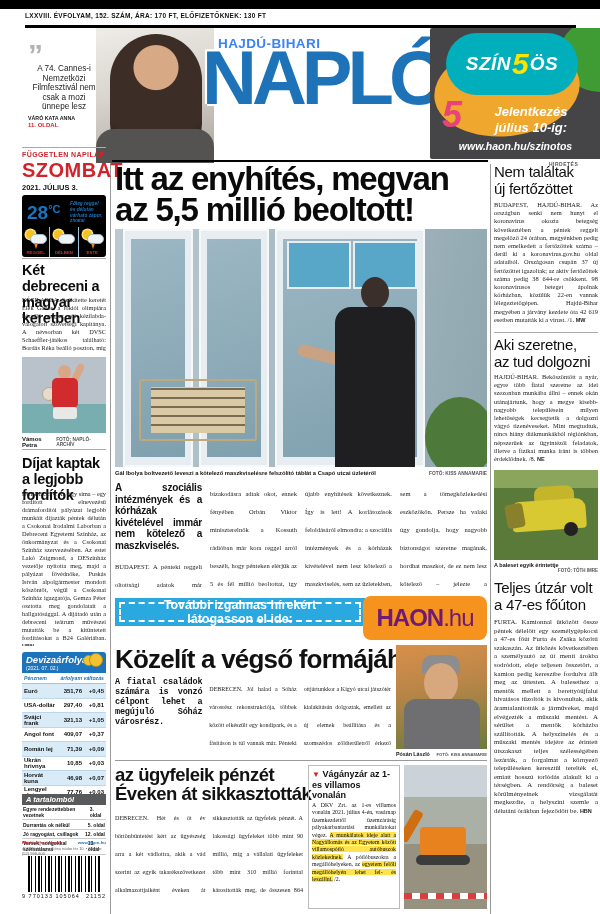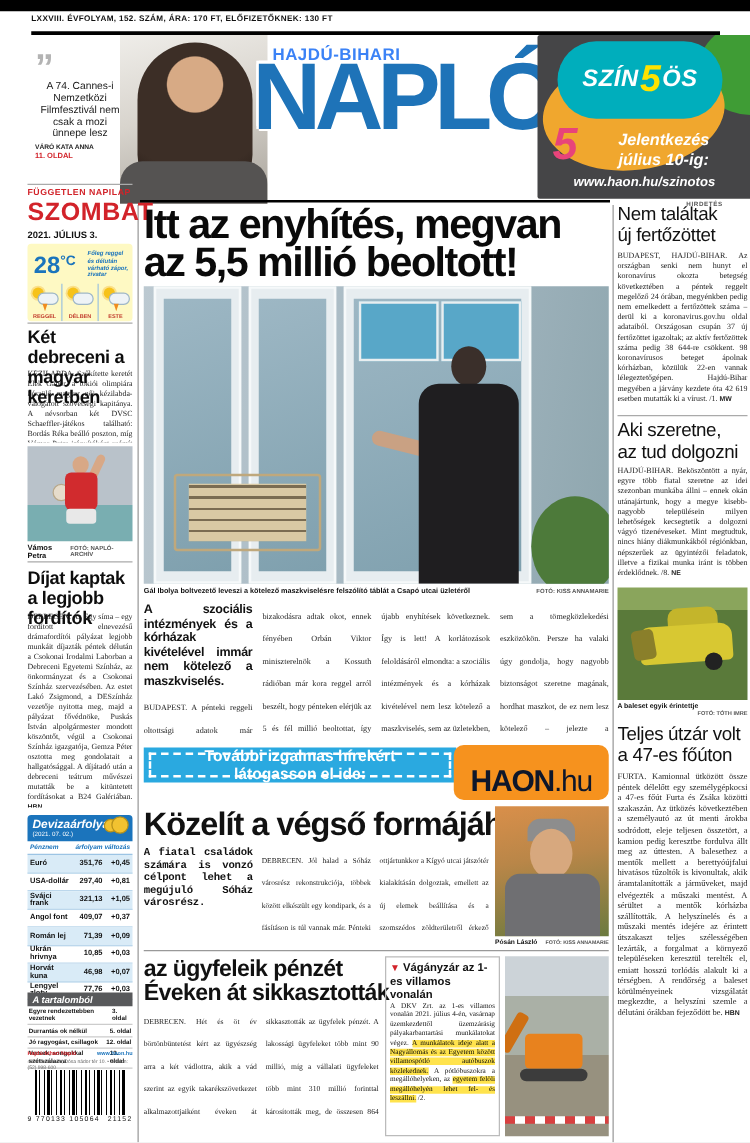--- a/index.html
+++ b/index.html
@@ -42,21 +42,21 @@
   #adurl{left:18px;top:112px;width:135px;text-align:center;color:#fff;font-weight:700;font-style:italic;font-size:10.5px;}
   #hirdetes{left:549px;top:161px;font-size:5px;color:#555;letter-spacing:.5px;font-weight:700;}
   
   .vline{width:1px;background:#9a9a9a;}
   .hline{height:1px;background:#aaa;}
   #mainrule{left:112px;top:160px;width:376px;height:2px;background:#000;}
   
   #tagline{left:22px;top:151px;font-size:7px;font-weight:900;color:#d2232a;letter-spacing:.4px;}
   #dayname{left:22px;top:159px;font-size:20px;font-weight:900;color:#d2232a;letter-spacing:.5px;}
   #dateline{left:22px;top:183px;font-size:7.5px;font-weight:800;}
-  #wxbox{left:22px;top:195px;width:84px;height:62px;background:#fef9c3;border-radius:3px;overflow:hidden;}
+  #wxbox{left:22px;top:195px;width:84px;height:62px;background:#000000;border-radius:3px;overflow:hidden;}
   #wxtemp{position:absolute;left:5px;top:7px;font-size:19px;font-weight:900;color:#1b74bc;}
   #wxunit{font-size:11px;vertical-align:6px;}
   #wxdesc{position:absolute;right:3px;top:6px;width:33px;font-size:4.8px;line-height:5.8px;font-weight:700;font-style:italic;color:#1b74bc;}
   #wxrow{position:absolute;left:0;bottom:0;width:84px;height:30px;display:flex;}
   .wxcell{flex:1;border-left:1px solid #9fc3dd;position:relative;text-align:center;}
   .wxcell:first-child{border-left:none;}
   .wxlab{position:absolute;bottom:2px;width:100%;font-size:4.4px;font-weight:800;color:#c0392b;}
   .sun{position:absolute;left:4px;top:3px;width:9px;height:9px;border-radius:50%;background:#f6c21a;box-shadow:0 0 0 1.5px #fbe08a;}
   .cloud{position:absolute;left:8px;top:7px;width:15px;height:8px;border-radius:6px;background:#eef3f6;border:1px solid #9fb7c7;}
   .bolt{position:absolute;left:12px;top:16px;width:0;height:0;border-left:2.5px solid transparent;border-right:2.5px solid transparent;border-top:6px solid #f08c1e;}
@@ -114,21 +114,21 @@
   #maincap{left:115px;top:470px;width:372px;}
   #mainart{left:115px;top:482px;width:372px;height:112px;column-count:4;column-gap:8px;overflow:hidden;}
   .leadtxt{font-weight:800;font-size:10px;line-height:11.5px;margin:0 0 4px 0;letter-spacing:-.2px;}
   .bodytxt{font-size:6.5px;line-height:8.1px;color:#1c1c1c;}
   
   #banner{left:115px;top:598px;width:372px;height:40px;}
   #bannerblue{position:absolute;left:0;top:0;width:250px;height:28px;background:#2aa9e0;box-sizing:border-box;}
   #bannerdash{position:absolute;left:4px;top:4px;right:4px;bottom:4px;border:2px dashed #fff;
     display:flex;flex-direction:column;align-items:center;justify-content:center;color:#fff;font-weight:800;font-size:12.5px;line-height:14px;}
   #bannerorange{position:absolute;left:248px;top:-2px;width:124px;height:44px;background:#f6921e;border-radius:8px;
-    display:flex;align-items:flex-end;justify-content:center;color:#0f172a;}
+    display:flex;align-items:center;justify-content:center;color:#701a75;}
   #bannerorange .b{font-size:24px;font-weight:900;letter-spacing:-1px;}
   #bannerorange .l{font-size:24px;font-weight:400;letter-spacing:-1px;}
   
   #sohazhead{left:115px;top:644px;font-size:26px;font-weight:900;letter-spacing:-.8px;}
   #sohazart{left:115px;top:677px;width:276px;height:80px;column-count:3;column-gap:7px;overflow:hidden;}
   #sohazart .leadtxt{font-size:8.5px;line-height:10px;font-family:Liberation Mono, monospace;}
   #sohazart .bodytxt{font-size:6px;line-height:7.6px;}
   #sohazphoto{left:396px;top:645px;width:91px;height:104px;overflow:hidden;
     background:linear-gradient(170deg,#d98f4a 0%,#b98648 40%,#6b7a3f 100%);}
   .pface{position:absolute;left:28px;top:18px;width:34px;height:40px;border-radius:50%;background:#d7a87e;}

